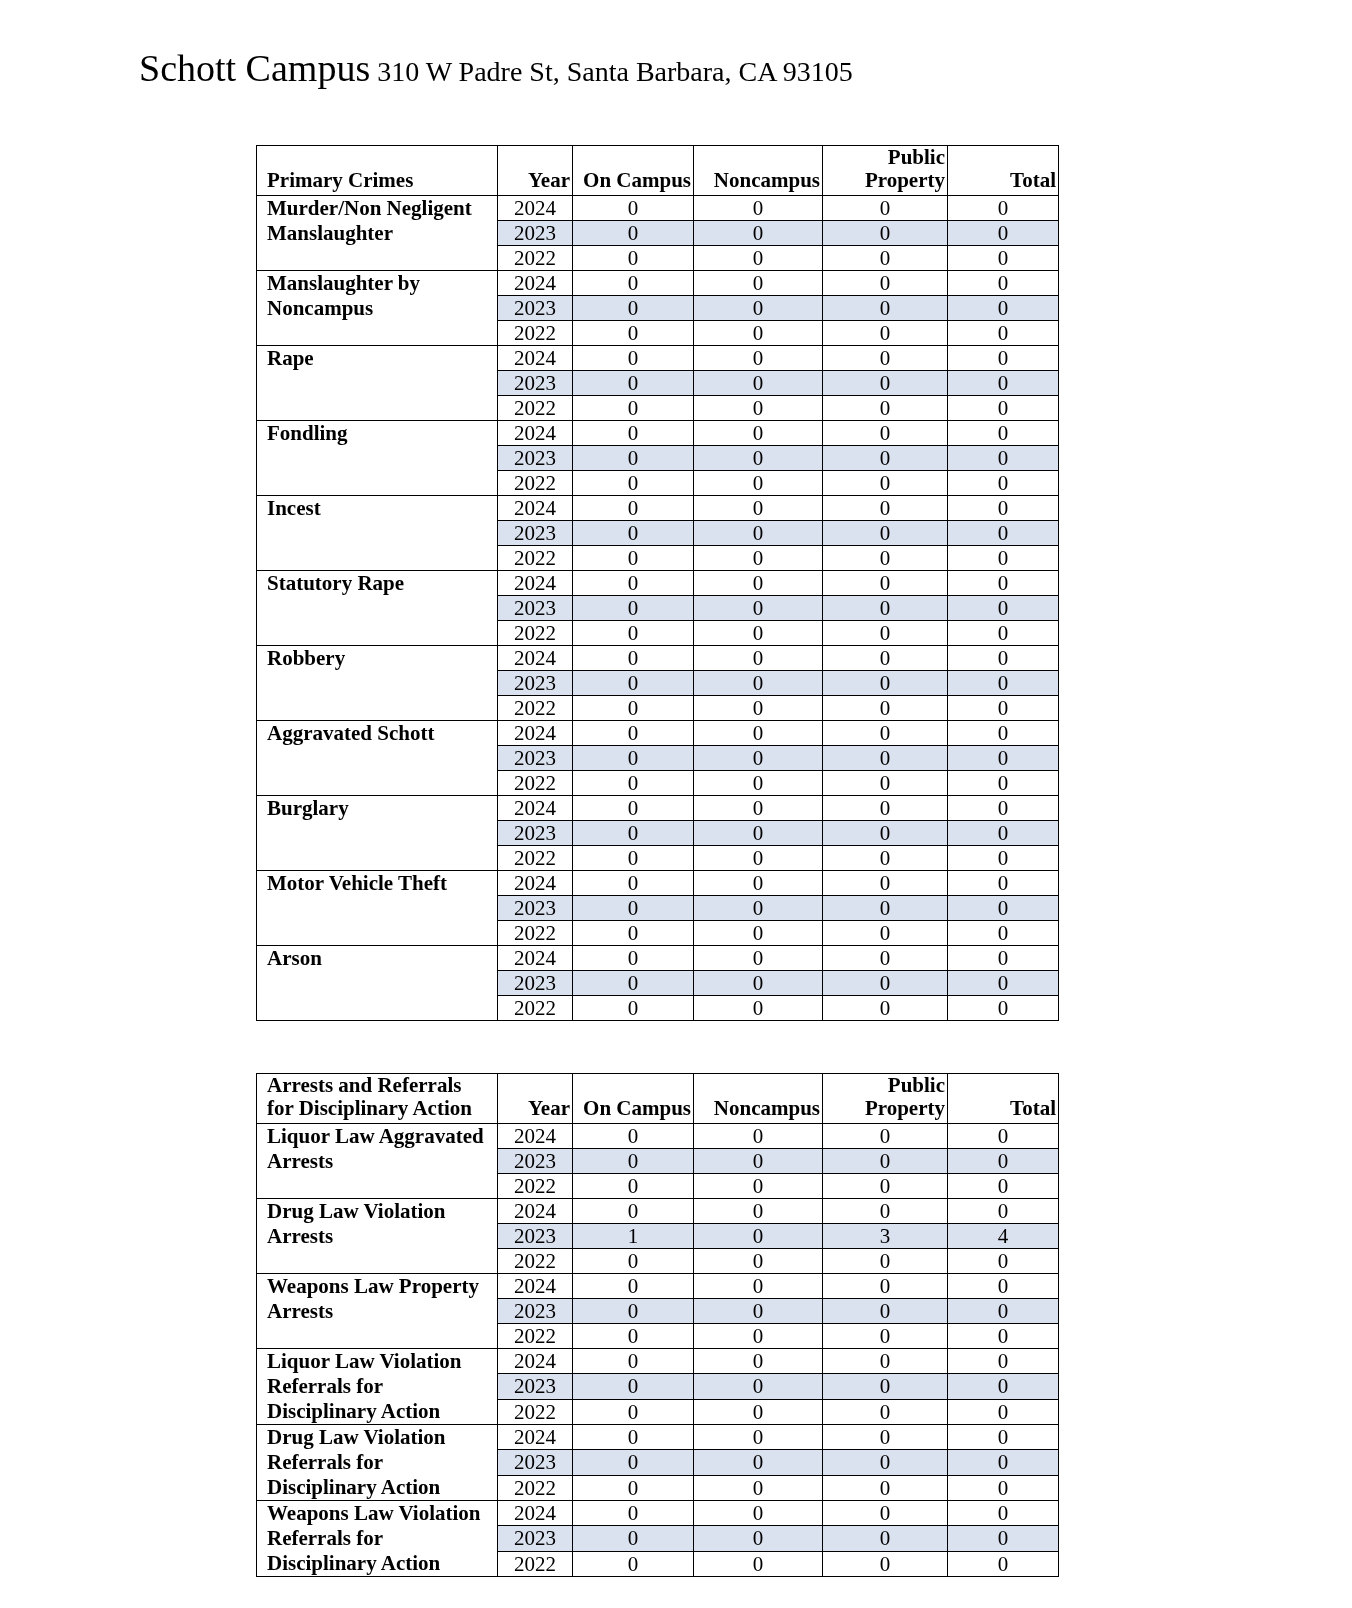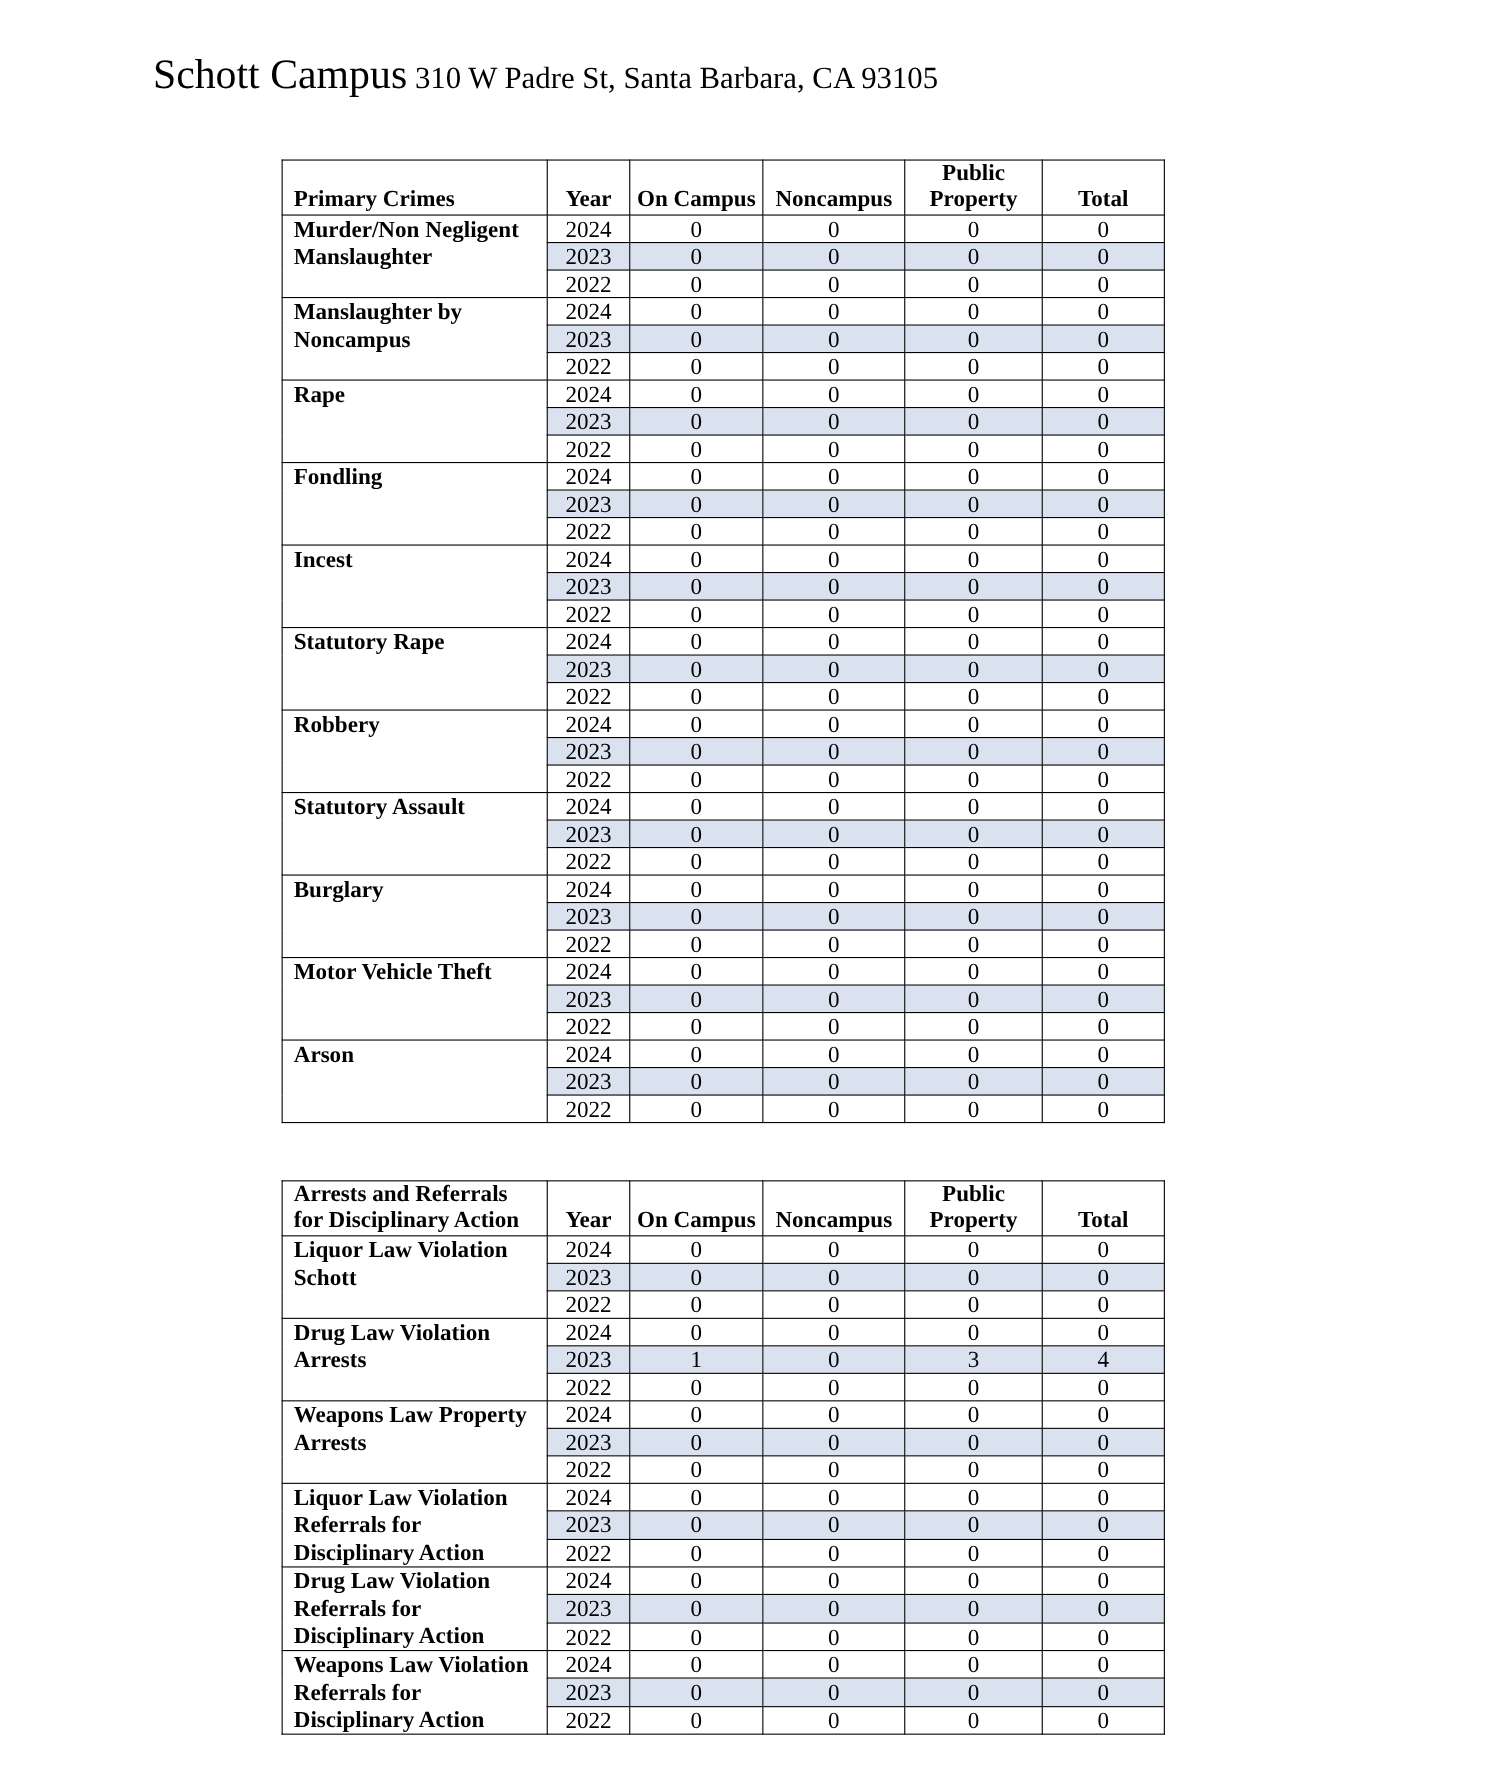--- a/index.html
+++ b/index.html
@@ -36,21 +36,21 @@
     width: 802px;
     font-size: 21px;
   }
   .report-table th, .report-table td {
     border: 1px solid #000000;
     overflow: hidden;
   }
   .report-table th {
     font-weight: bold;
     vertical-align: bottom;
-    text-align: center;
+    text-align: right;
     height: 48px;
     line-height: 23px;
     padding: 0 2px 3px 2px;
   }
   .report-table th.cat-h {
     text-align: left;
     padding-left: 10px;
     padding-right: 18px;
   }
   .report-table td {
@@ -246,21 +246,21 @@
           <td class="val-cell">0</td>
         </tr>
         <tr>
           <td class="year-cell">2022</td>
           <td class="val-cell">0</td>
           <td class="val-cell">0</td>
           <td class="val-cell">0</td>
           <td class="val-cell">0</td>
         </tr>
         <tr>
-          <td class="cat-cell" rowspan="3">Statutory Assault</td>
+          <td class="cat-cell" rowspan="3">Aggravated Schott</td>
           <td class="year-cell">2024</td>
           <td class="val-cell">0</td>
           <td class="val-cell">0</td>
           <td class="val-cell">0</td>
           <td class="val-cell">0</td>
         </tr>
         <tr class="shaded">
           <td class="year-cell">2023</td>
           <td class="val-cell">0</td>
           <td class="val-cell">0</td>
@@ -358,21 +358,21 @@
           <th class="cat-h">Arrests and Referrals for Disciplinary Action</th>
           <th class="year-h">Year</th>
           <th class="num-h">On Campus</th>
           <th class="num-h">Noncampus</th>
           <th class="num-h">Public Property</th>
           <th class="num-h">Total</th>
         </tr>
       </thead>
       <tbody>
         <tr>
-          <td class="cat-cell" rowspan="3">Liquor Law Violation Schott</td>
+          <td class="cat-cell" rowspan="3">Liquor Law Aggravated Arrests</td>
           <td class="year-cell">2024</td>
           <td class="val-cell">0</td>
           <td class="val-cell">0</td>
           <td class="val-cell">0</td>
           <td class="val-cell">0</td>
         </tr>
         <tr class="shaded">
           <td class="year-cell">2023</td>
           <td class="val-cell">0</td>
           <td class="val-cell">0</td>

